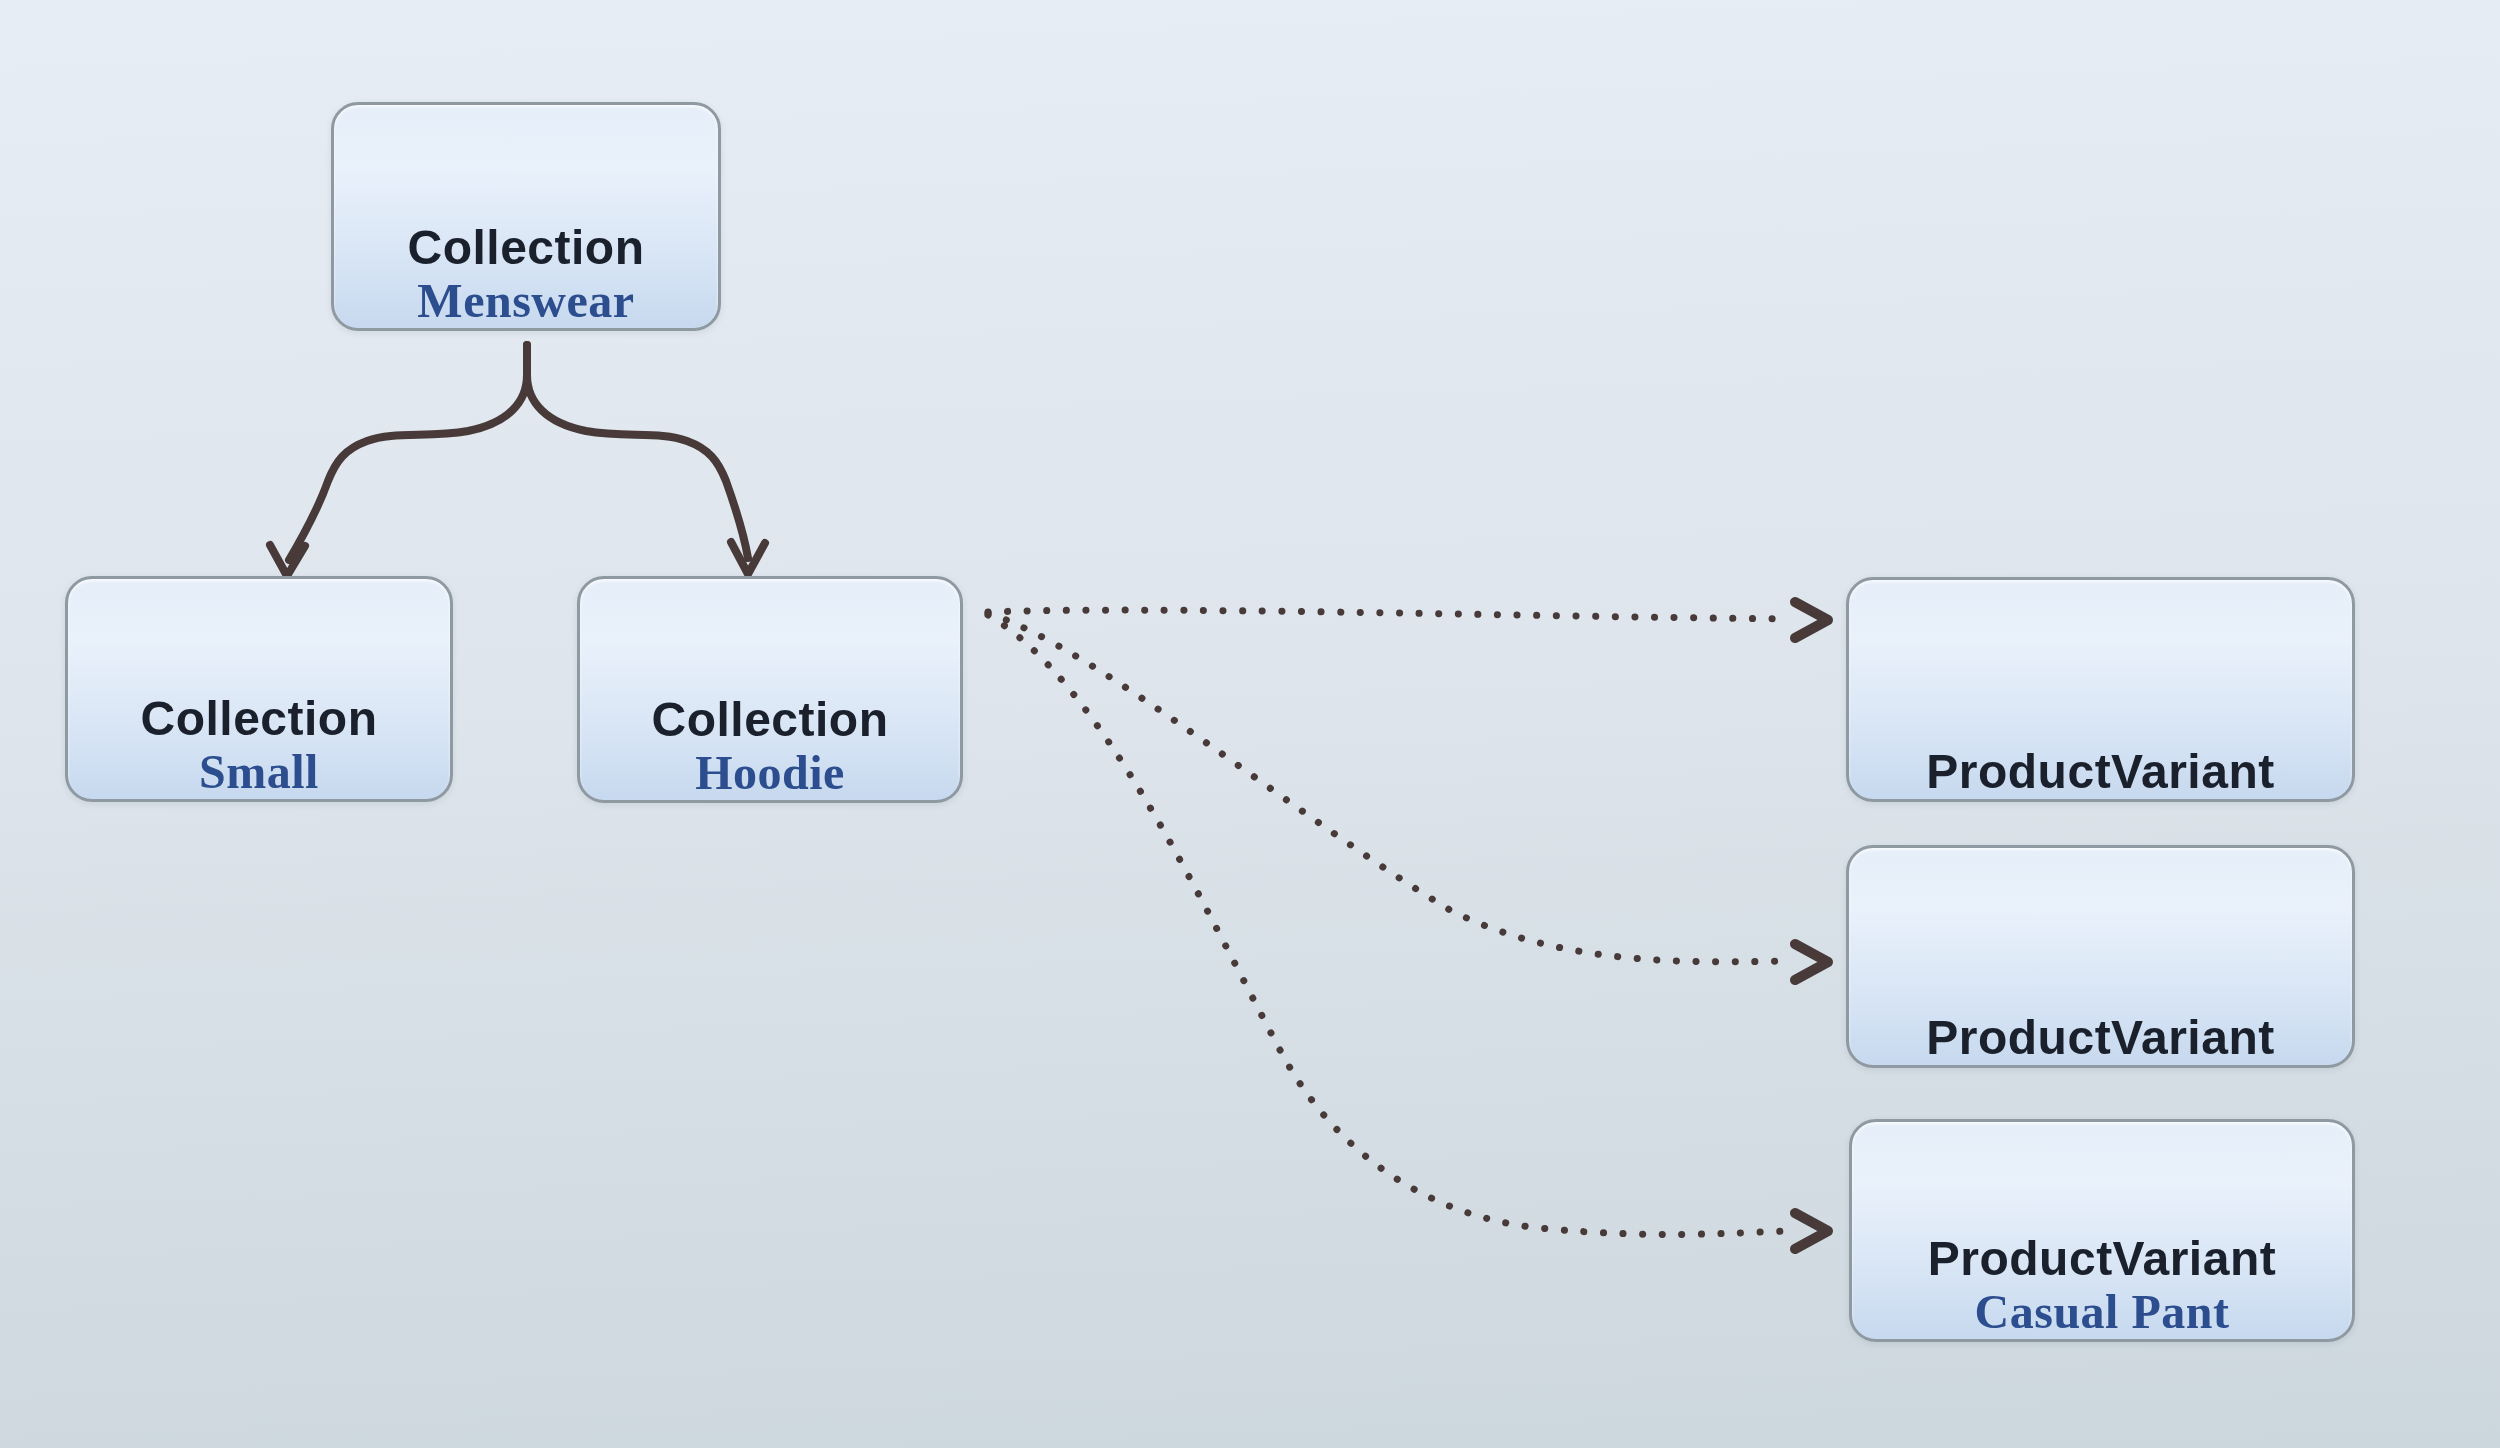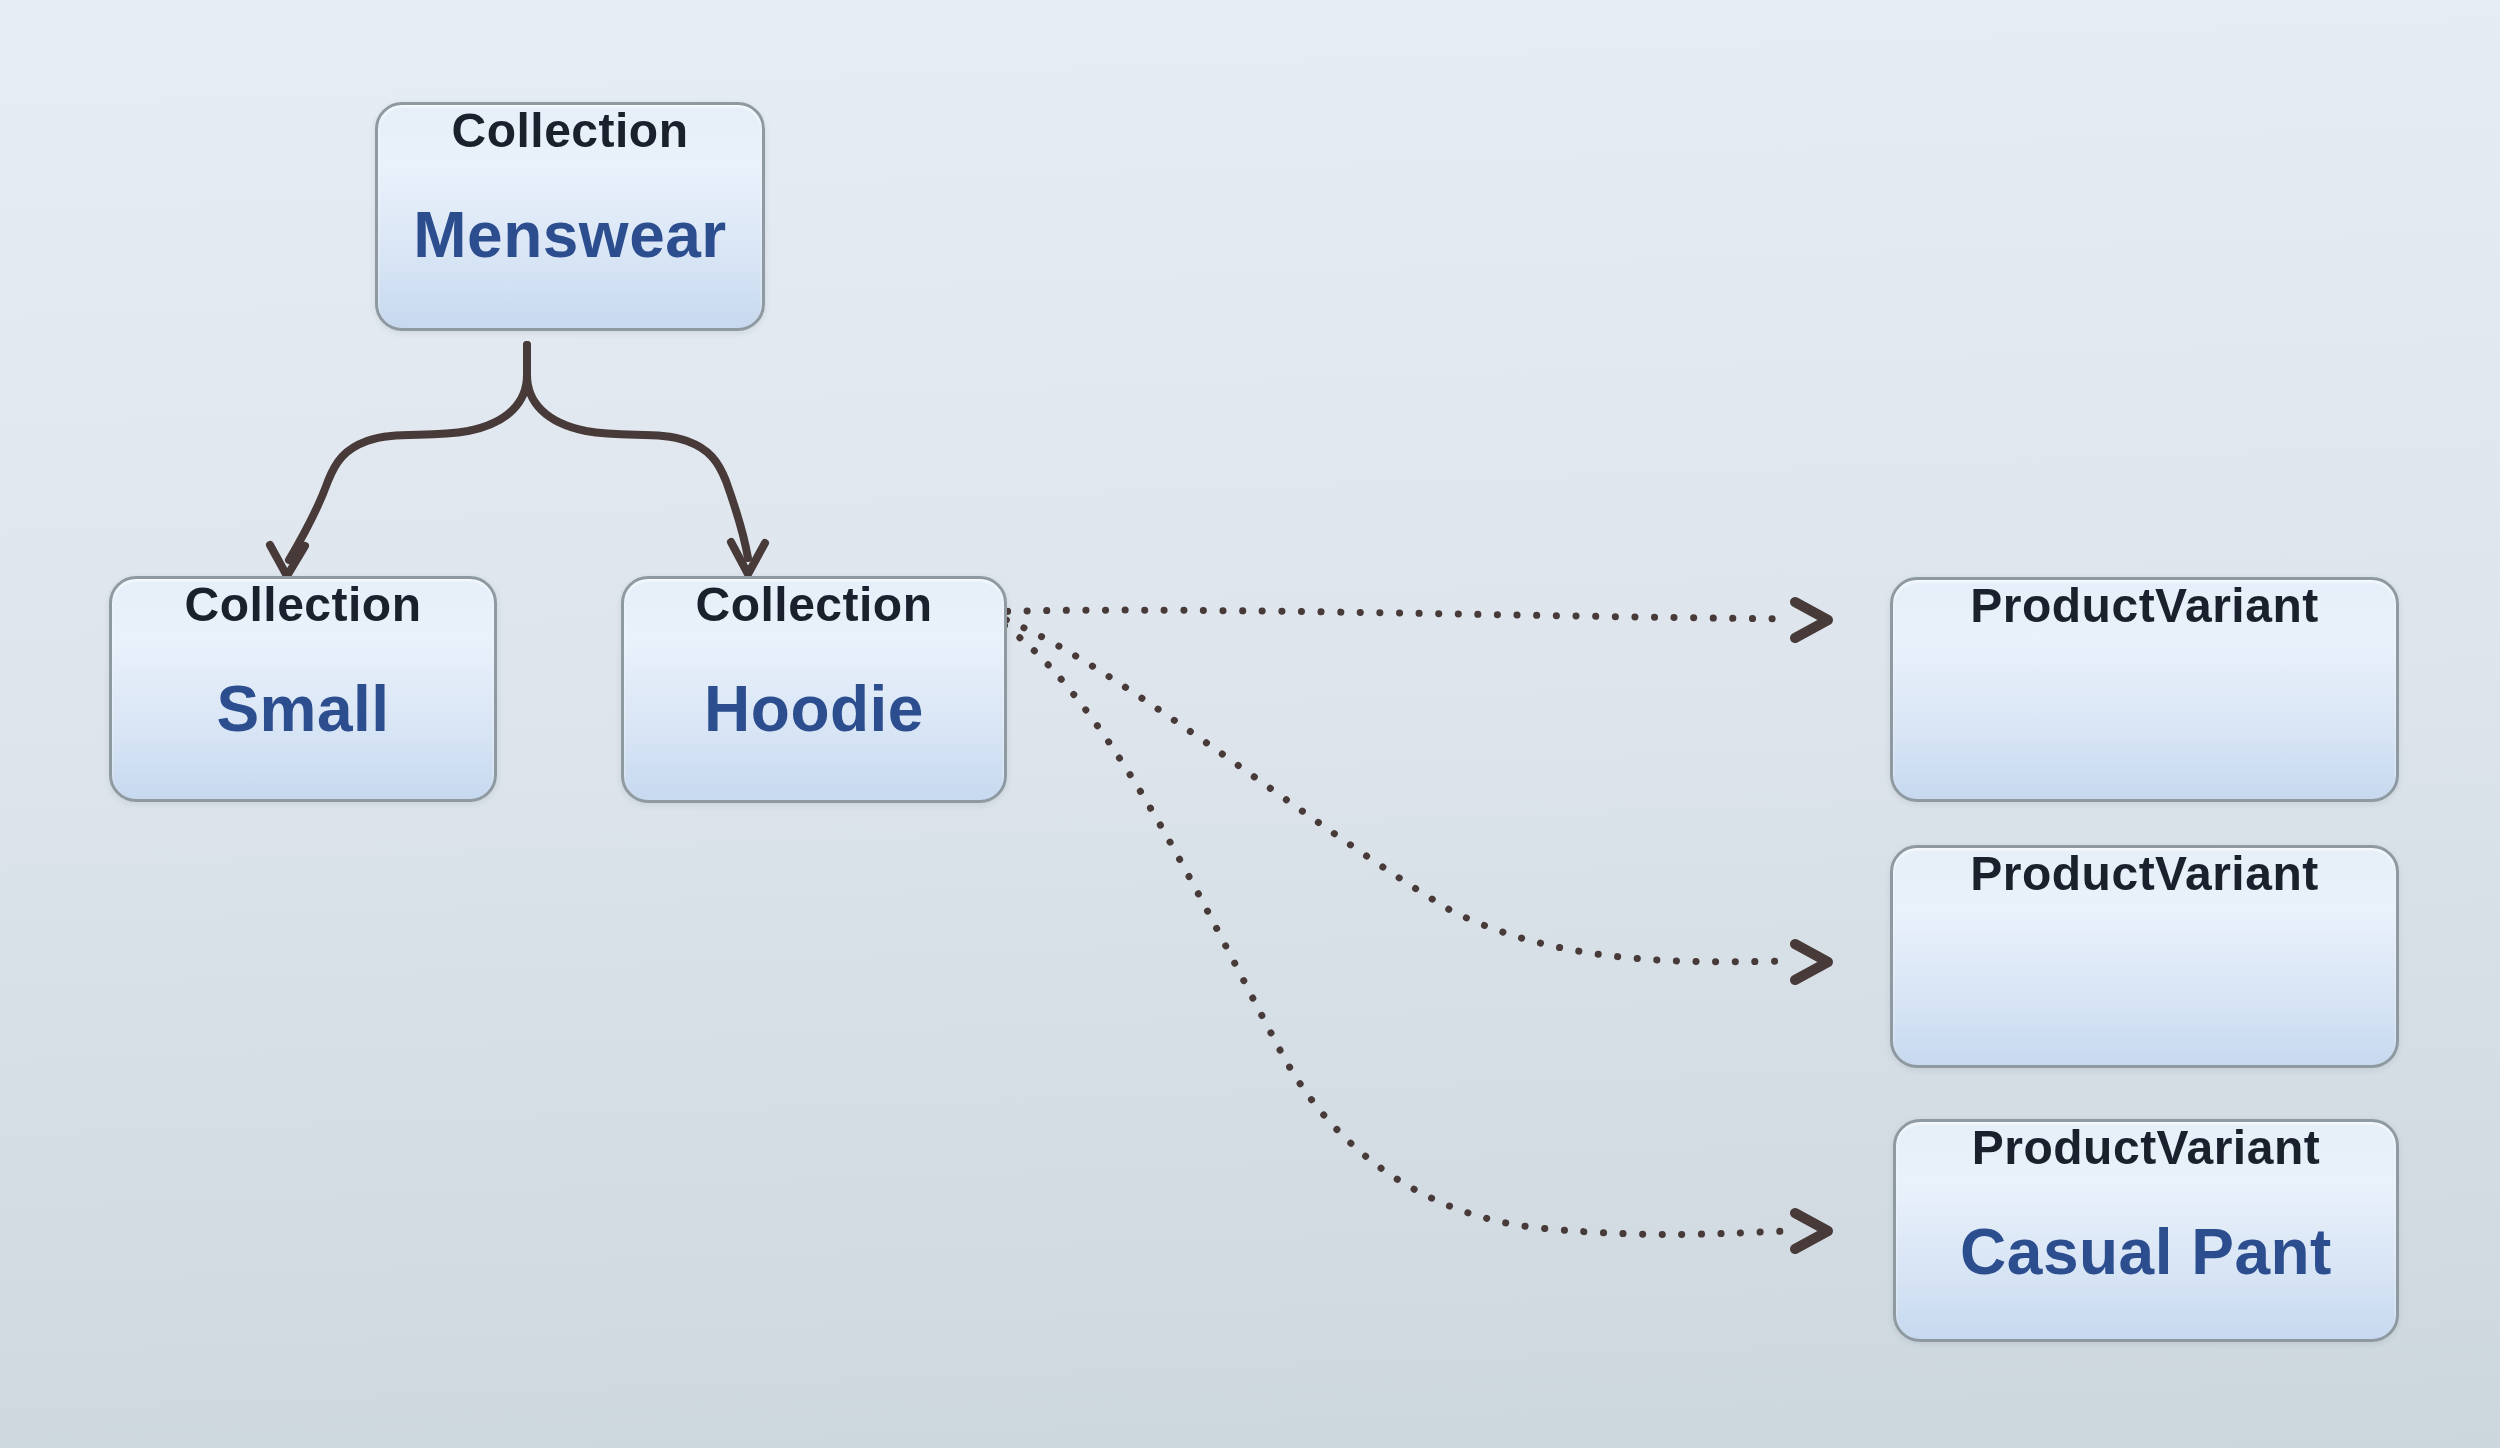--- a/index.html
+++ b/index.html
@@ -29,38 +29,37 @@
   }
   .node{
     position:absolute;
     border:3.5px solid var(--node-border);
     border-radius:27px;
     background:linear-gradient(180deg,var(--node-fill-top) 0%,var(--node-fill-mid) 28%,#dbe7f6 62%,var(--node-fill-bottom) 100%);
     box-shadow:inset 0 2px 3px rgba(255,255,255,0.75), 0 2px 6px rgba(70,90,110,0.12);
     display:flex;
     flex-direction:column;
     align-items:center;
-    justify-content:flex-start;
-    gap:42px;
+    justify-content:flex-end;
     text-align:center;
-    margin-left:44px;
   }
   .node .type{
     font-size:48px;
     font-weight:bold;
     color:var(--type-text);
     line-height:1.1;
     letter-spacing:0.5px;
   }
   .node .name{
-    font-size:64px;
+    font-size:48px;
     font-weight:bold;
     color:var(--name-text);
     line-height:1.1;
     letter-spacing:0.5px;
+    font-family:Liberation Serif, serif;
   }
   
   .n-menswear{left:331px;top:102px;width:390px;height:229px;}
   .n-formal  {left:65px; top:576px;width:388px;height:226px;}
   .n-casual  {left:577px;top:576px;width:386px;height:227px;}
   .n-hoodie  {left:1846px;top:577px;width:509px;height:225px;}
   .n-tshirt  {left:1846px;top:845px;width:509px;height:223px;}
   .n-jogger  {left:1849px;top:1119px;width:506px;height:223px;}
 
   .edge-solid{

